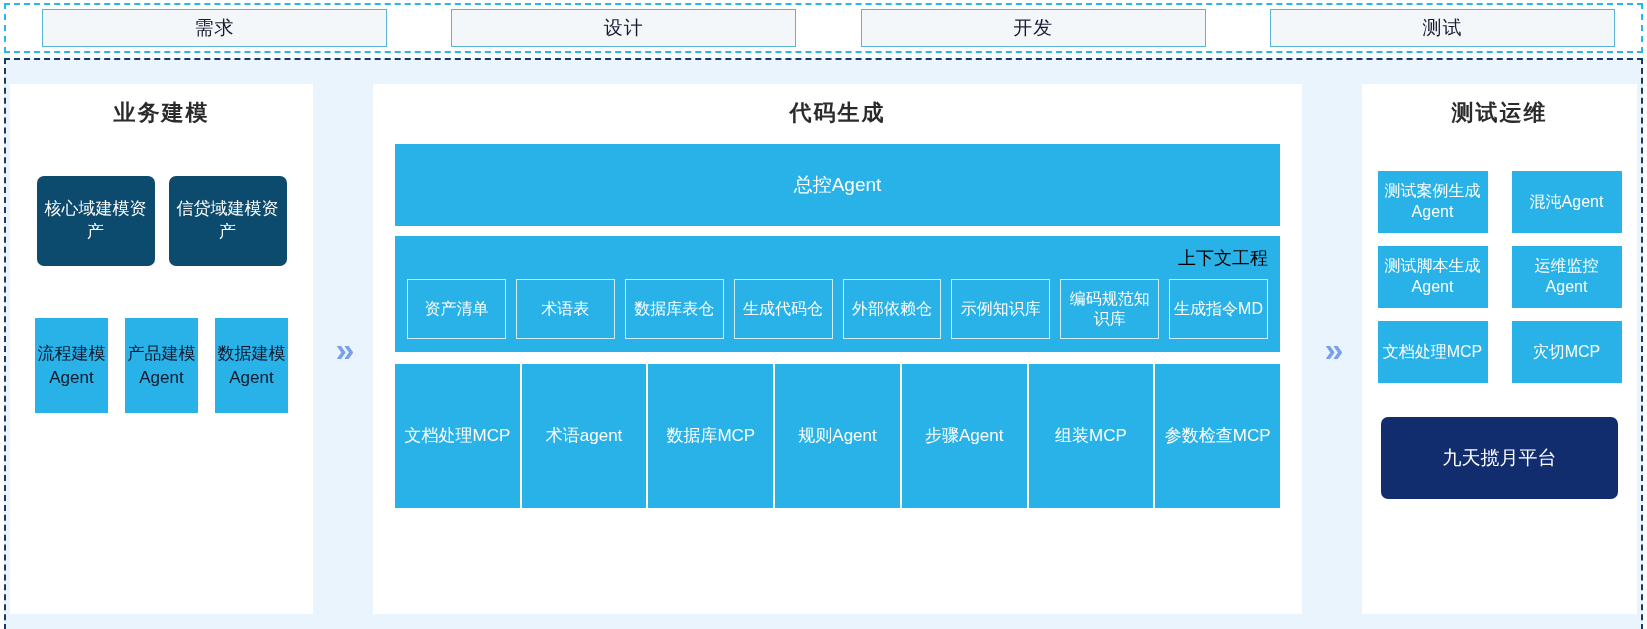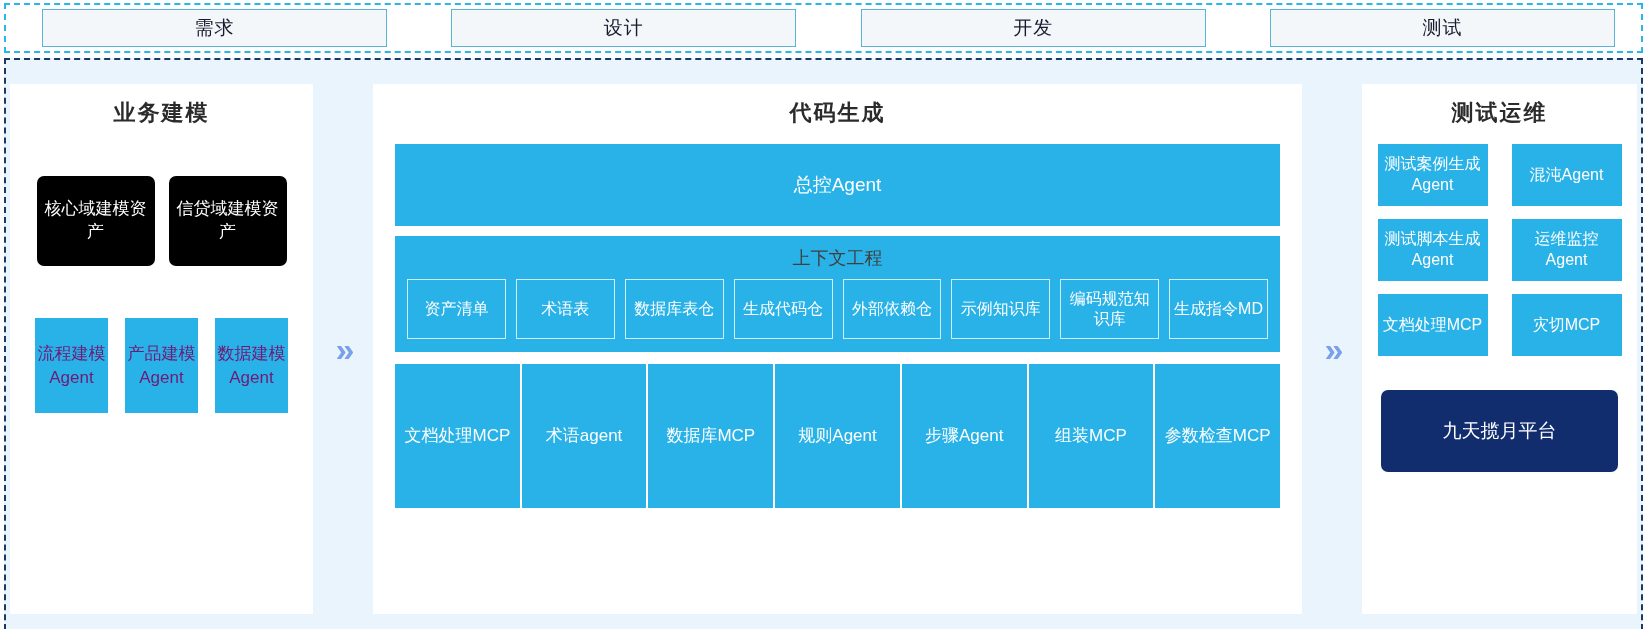--- a/index.html
+++ b/index.html
@@ -90,40 +90,40 @@
     flex:0 0 303px;
   }
   .assets-row{
     display:flex;
     gap:14px;
     margin-top:42px;
     justify-content:center;
   }
   .asset-box{
     width:118px;height:90px;
-    background:#000000;
+    background:#0c4a6e;
     border-radius:7px;
     color:#ffffff;
     font-size:17px;
     line-height:1.35;
     display:flex;align-items:center;justify-content:center;
     text-align:center;
     padding:0 6px;
     box-sizing:border-box;
   }
   .modelers-row{
     display:flex;
     gap:17px;
     margin-top:52px;
     justify-content:center;
   }
   .modeler-box{
     width:73px;height:95px;
     background:#29b2e8;
-    color:#701a75;
+    color:#0f172a;
     font-size:17px;
     line-height:1.4;
     display:flex;align-items:center;justify-content:center;
     text-align:center;
     box-sizing:border-box;
   }
 
   
   .card-center{
     flex:1 1 auto;
@@ -144,23 +144,23 @@
     font-size:19px;
     display:flex;align-items:center;justify-content:center;
     margin-top:10px;
   }
   .ctx-block{
     background:#29b2e8;
     padding:10px 12px 13px 12px;
     box-sizing:border-box;
   }
   .ctx-title{
-    color:#404040;
+    color:#000000;
     font-size:18px;
-    text-align:center;
+    text-align:right;
     margin-bottom:9px;
   }
   .ctx-items{
     display:flex;
     gap:10px;
   }
   .ctx-item{
     flex:1 1 0;
     min-width:0;
     height:60px;
@@ -194,21 +194,21 @@
 
   
   .card-right{
     width:275px;
     flex:0 0 275px;
   }
   .right-grid{
     display:grid;
     grid-template-columns:110px 110px;
     gap:13px 24px;
-    margin-top:10px;
+    margin-top:37px;
   }
   .right-box{
     height:62px;
     background:#29b2e8;
     color:#ffffff;
     font-size:16px;
     line-height:1.3;
     display:flex;align-items:center;justify-content:center;
     text-align:center;
     padding:0 4px;

